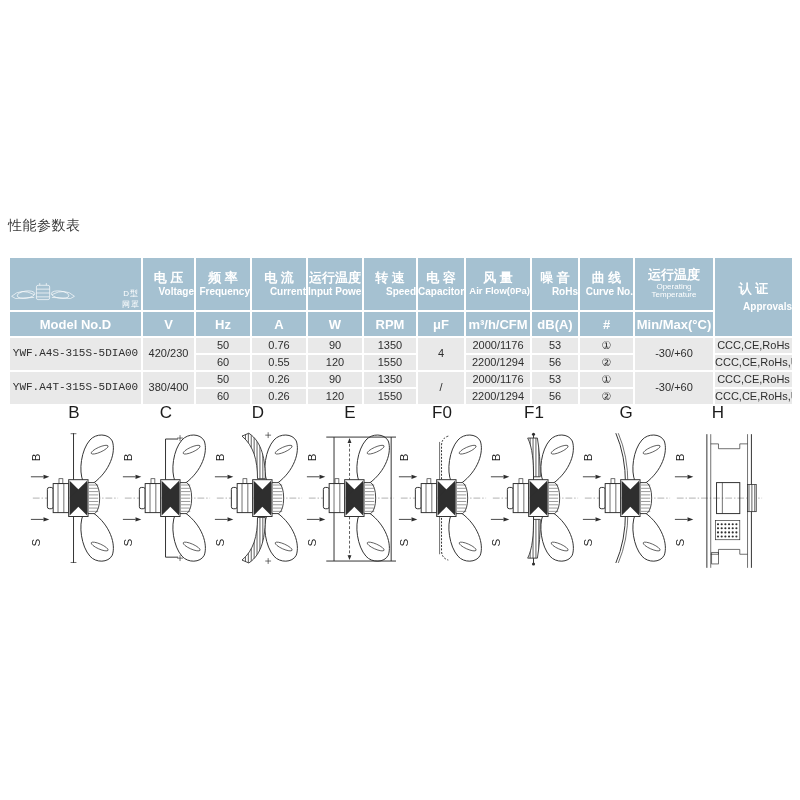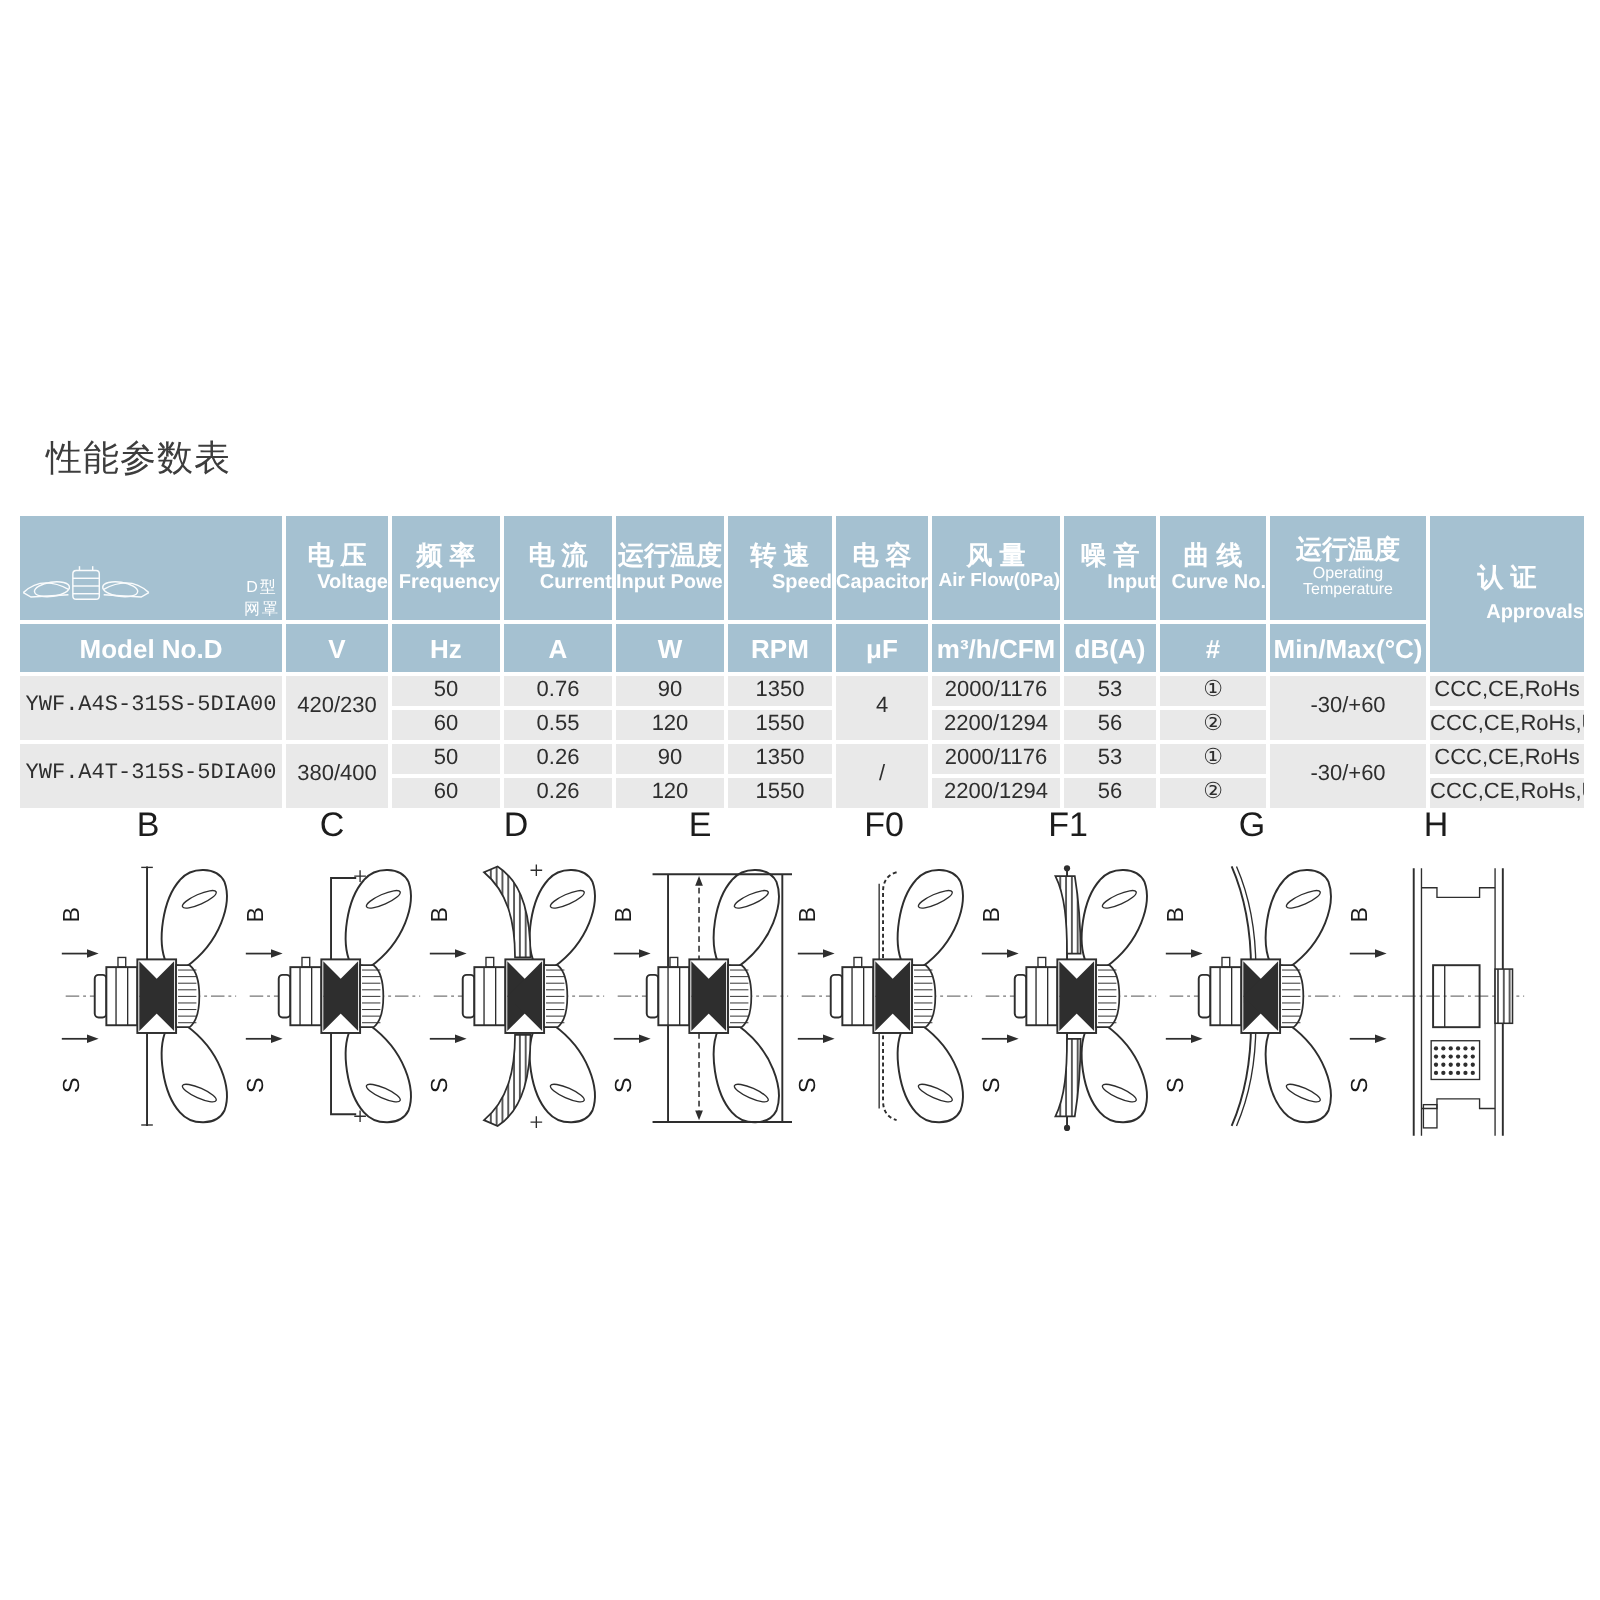--- a/index.html
+++ b/index.html
@@ -1,19 +1,19 @@
 <!DOCTYPE html>
 <html style="--header-bg: #a5c1d1; --header-text: #ffffff; --row-bg: #e9e9e9; --body-text: #2e2e2e;"><head>
 <meta charset="utf-8">
 <style>
   html,body{margin:0;padding:0;background:#fff;}
   body{font-family:"Liberation Sans",sans-serif;-webkit-font-smoothing:antialiased;}
   .sheet{position:relative;width:800px;height:800px;background:#fff;overflow:hidden;}
 
-  .title{position:absolute;left:23px;top:217px;font-size:18px;color:#3d3d3d;letter-spacing:.5px;}
+  .title{position:absolute;left:8px;top:217px;font-size:14px;color:#3d3d3d;letter-spacing:.5px;}
 
   table.spec{position:absolute;left:8px;top:256px;width:784px;border-collapse:collapse;table-layout:fixed;}
   table.spec td{border:2px solid #fff;padding:0;text-align:center;vertical-align:middle;overflow:hidden;}
   tr.h1 td{background:var(--header-bg,#a5c1d1);height:52px;color:var(--header-text,#fff);}
   tr.h2 td{background:var(--header-bg,#a5c1d1);height:24px;color:var(--header-text,#fff);font-weight:bold;font-size:13px;}
   tr.d td{background:var(--row-bg,#e9e9e9);height:15px;color:var(--body-text,#2e2e2e);font-size:11px;line-height:1.05;white-space:nowrap;}
   .zh{font-size:13px;font-weight:bold;line-height:1.15;white-space:nowrap;}
   .en{font-size:10px;font-weight:bold;line-height:1.15;white-space:nowrap;text-align:right;}
   .en-sm{font-size:8px;font-weight:normal;line-height:1.1;white-space:nowrap;}
   .appr{font-size:9.5px;}
@@ -98,21 +98,21 @@
       <td>
             <div class="zh">电 容</div>
             <div class="en">Capacitor</div>
           </td>
       <td>
             <div class="zh">风 量</div>
             <div class="en" style="font-size:9.5px">Air Flow(0Pa)</div>
           </td>
       <td>
             <div class="zh">噪 音</div>
-            <div class="en">Input</div>
+            <div class="en">RoHs</div>
           </td>
       <td>
             <div class="zh">曲 线</div>
             <div class="en">Curve No.</div>
           </td>
       <td>
             <div class="zh">运行温度</div>
             <div class="en-sm">Operating</div>
             <div class="en-sm">Temperature</div>
           </td>

